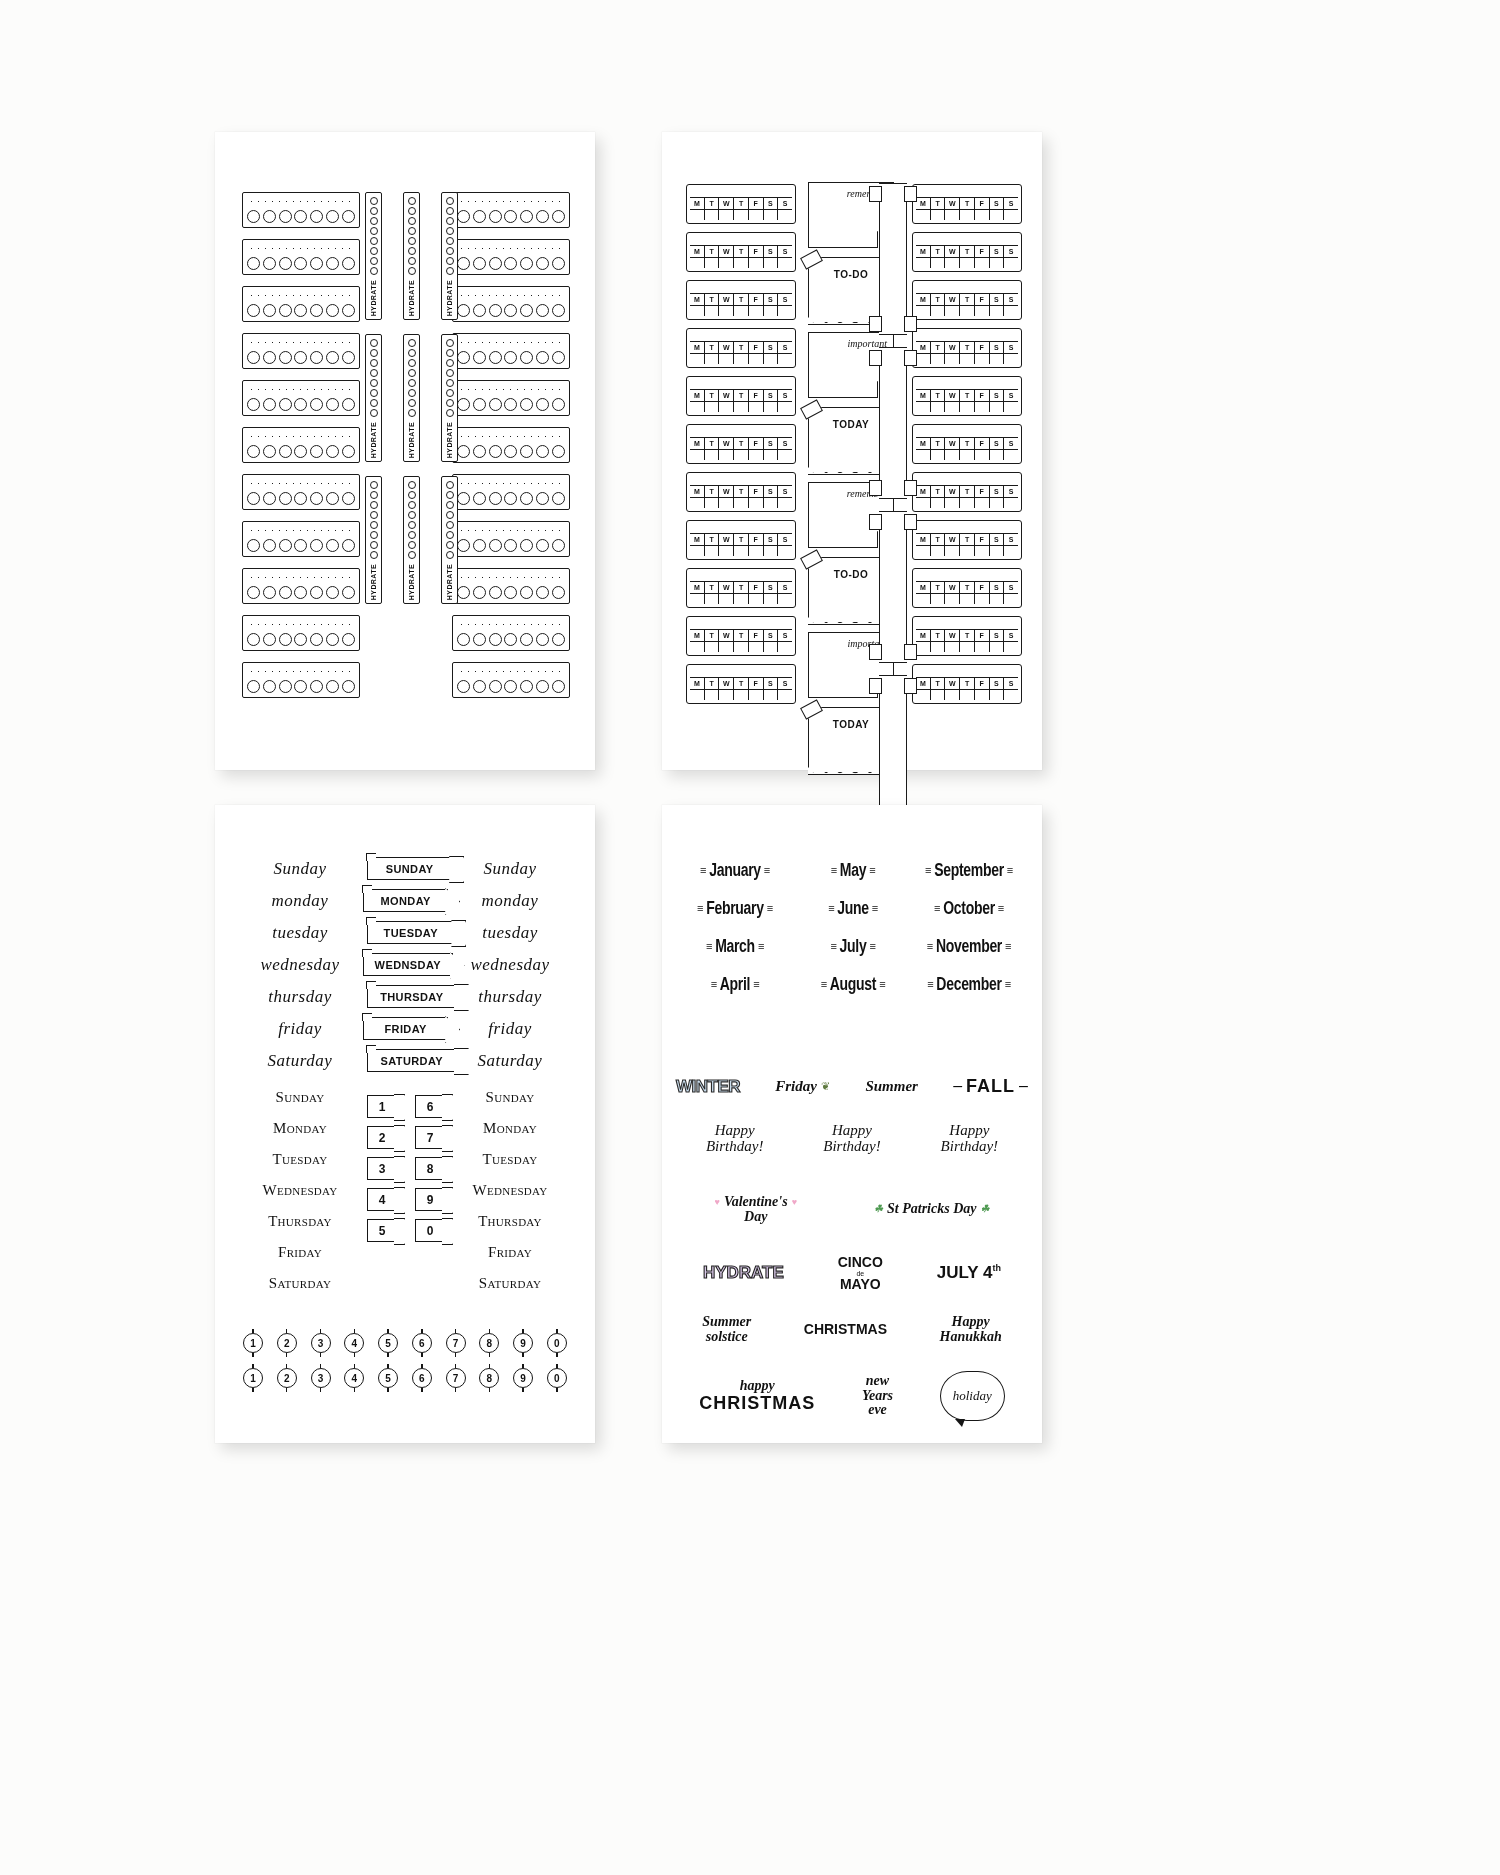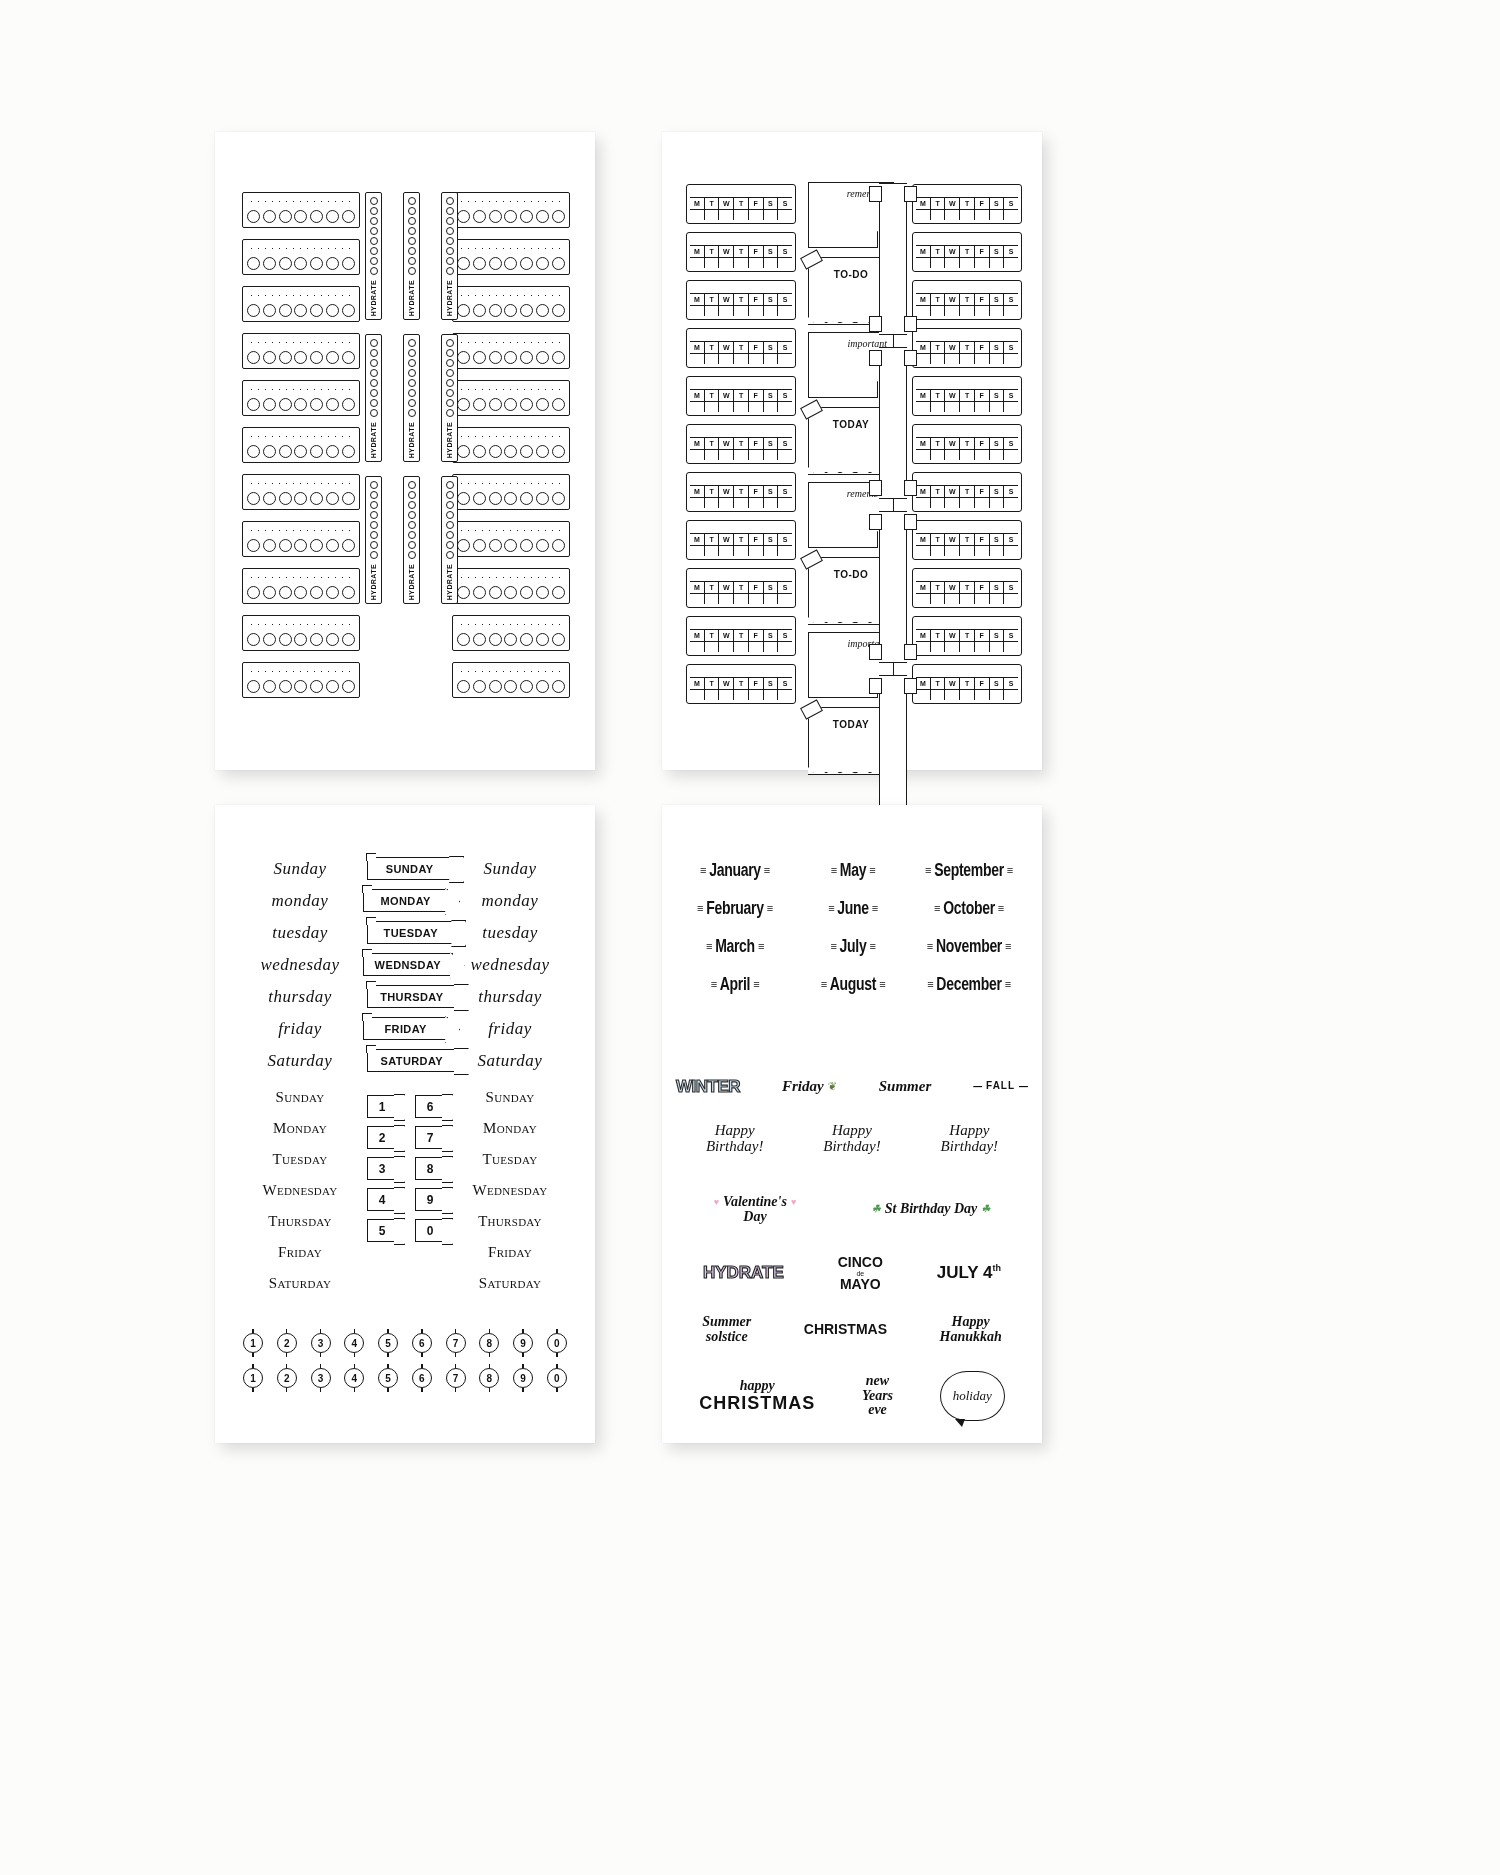--- a/index.html
+++ b/index.html
@@ -190,21 +190,21 @@
   .season{
     font-family:"Liberation Serif",serif;font-style:italic;font-weight:bold;
     font-size:15px;color:#111;white-space:nowrap;text-align:center;line-height:1;
   }
   .season.winter{
     color:#c9dcec;-webkit-text-stroke:1.1px #2b2b2b;
     font-family:"Liberation Sans",sans-serif;font-style:normal;font-size:17px;
     letter-spacing:-.5px;
   }
   .season.fallb{
-    font-family:"Liberation Sans",sans-serif;font-style:normal;font-size:10px;letter-spacing:1px;
+    font-family:"Liberation Sans",sans-serif;font-style:normal;font-size:18px;letter-spacing:1px;
   }
   .hbday{
     font-family:"Liberation Serif",serif;font-style:italic;font-size:15px;color:#111;
     text-align:center;line-height:1.05;white-space:nowrap;
   }
   .hol{
     font-family:"Liberation Sans",sans-serif;font-weight:bold;font-size:14px;
     color:#111;text-align:center;white-space:nowrap;line-height:1.05;
   }
   .hol.script{font-family:"Liberation Serif",serif;font-style:italic;font-weight:bold;}
@@ -1364,21 +1364,21 @@
             <div class="row-c">
               <span class="heart">♥</span>
               <span>Valentine's</span>
               <span class="heart">♥</span>
             </div>
             <div>Day</div>
           </div>
           <div class="hol script">
             <div class="row-c">
               <span class="clover">☘</span>
-              <span>St Birthday Day</span>
+              <span>St Patricks Day</span>
               <span class="clover">☘</span>
             </div>
           </div>
         </div>
         <div class="abs" style="left: 14px; top: 450px; width: 352px; display: flex; justify-content: space-around; align-items: center;">
           <div class="hol">
             <div style="color: rgb(217, 200, 232); -webkit-text-stroke: 1.1px rgb(34, 34, 34); font-size: 17px;">HYDRATE</div>
           </div>
           <div class="hol">
             <div>CINCO</div>

